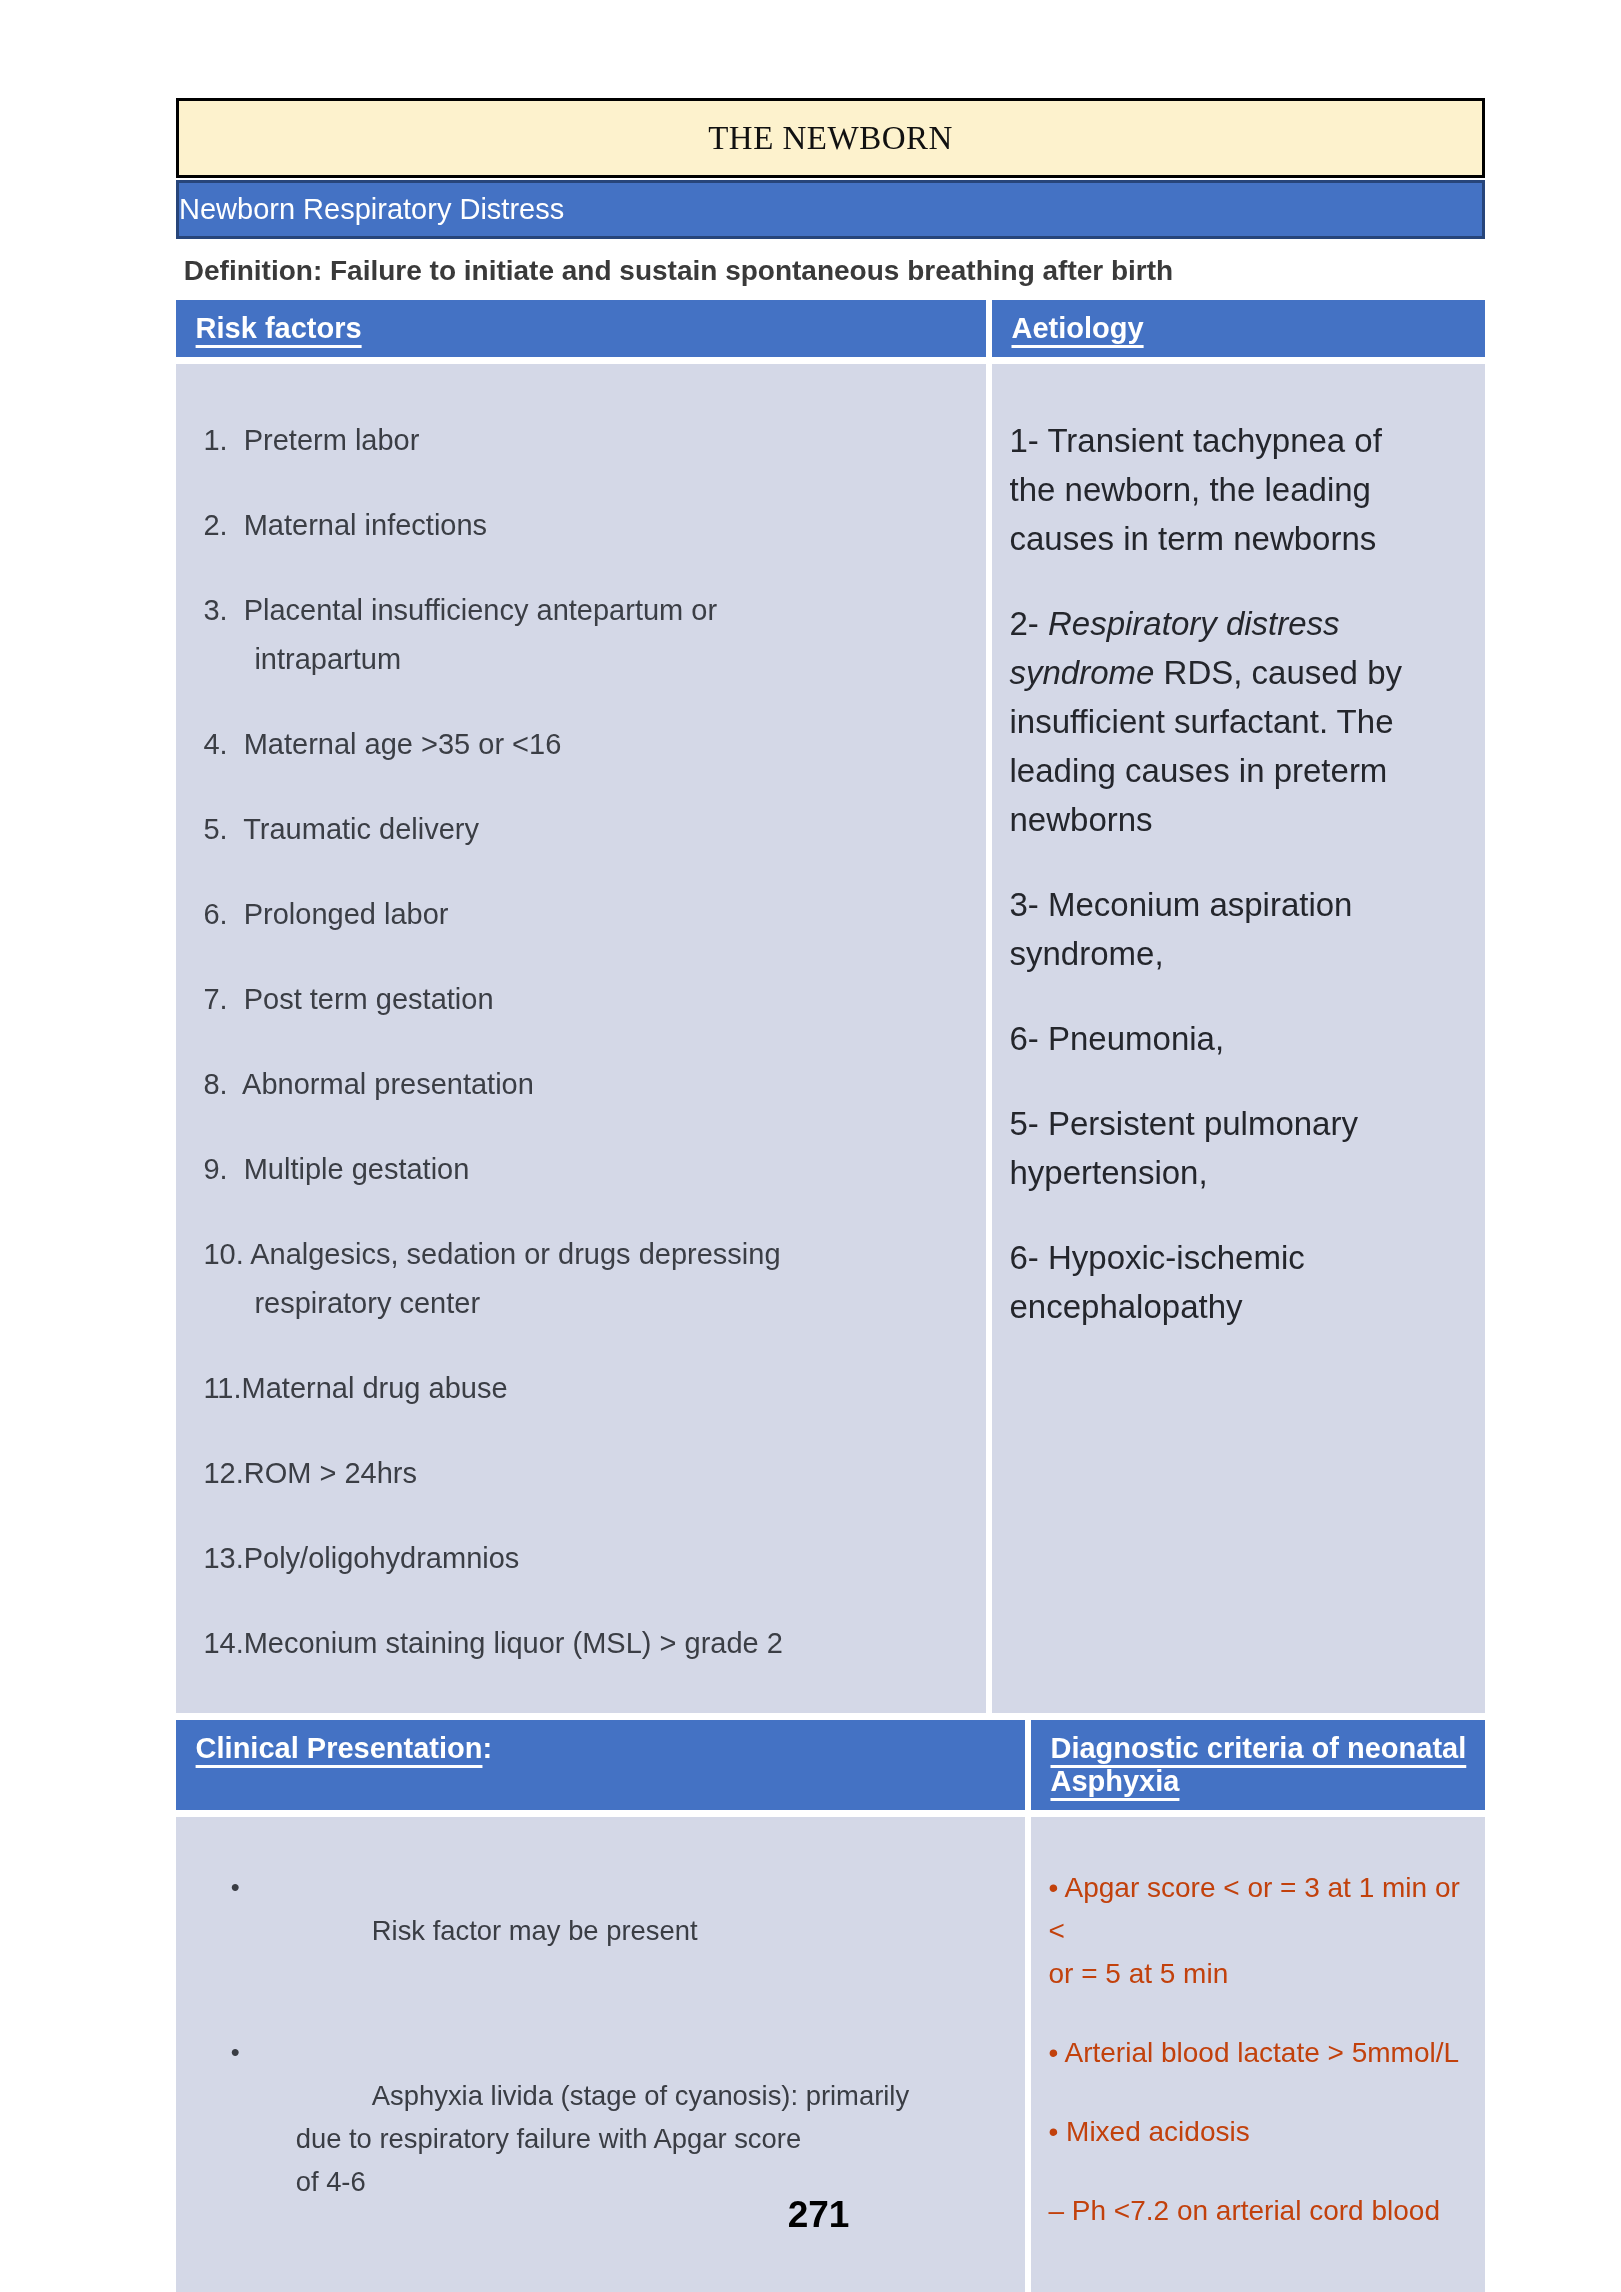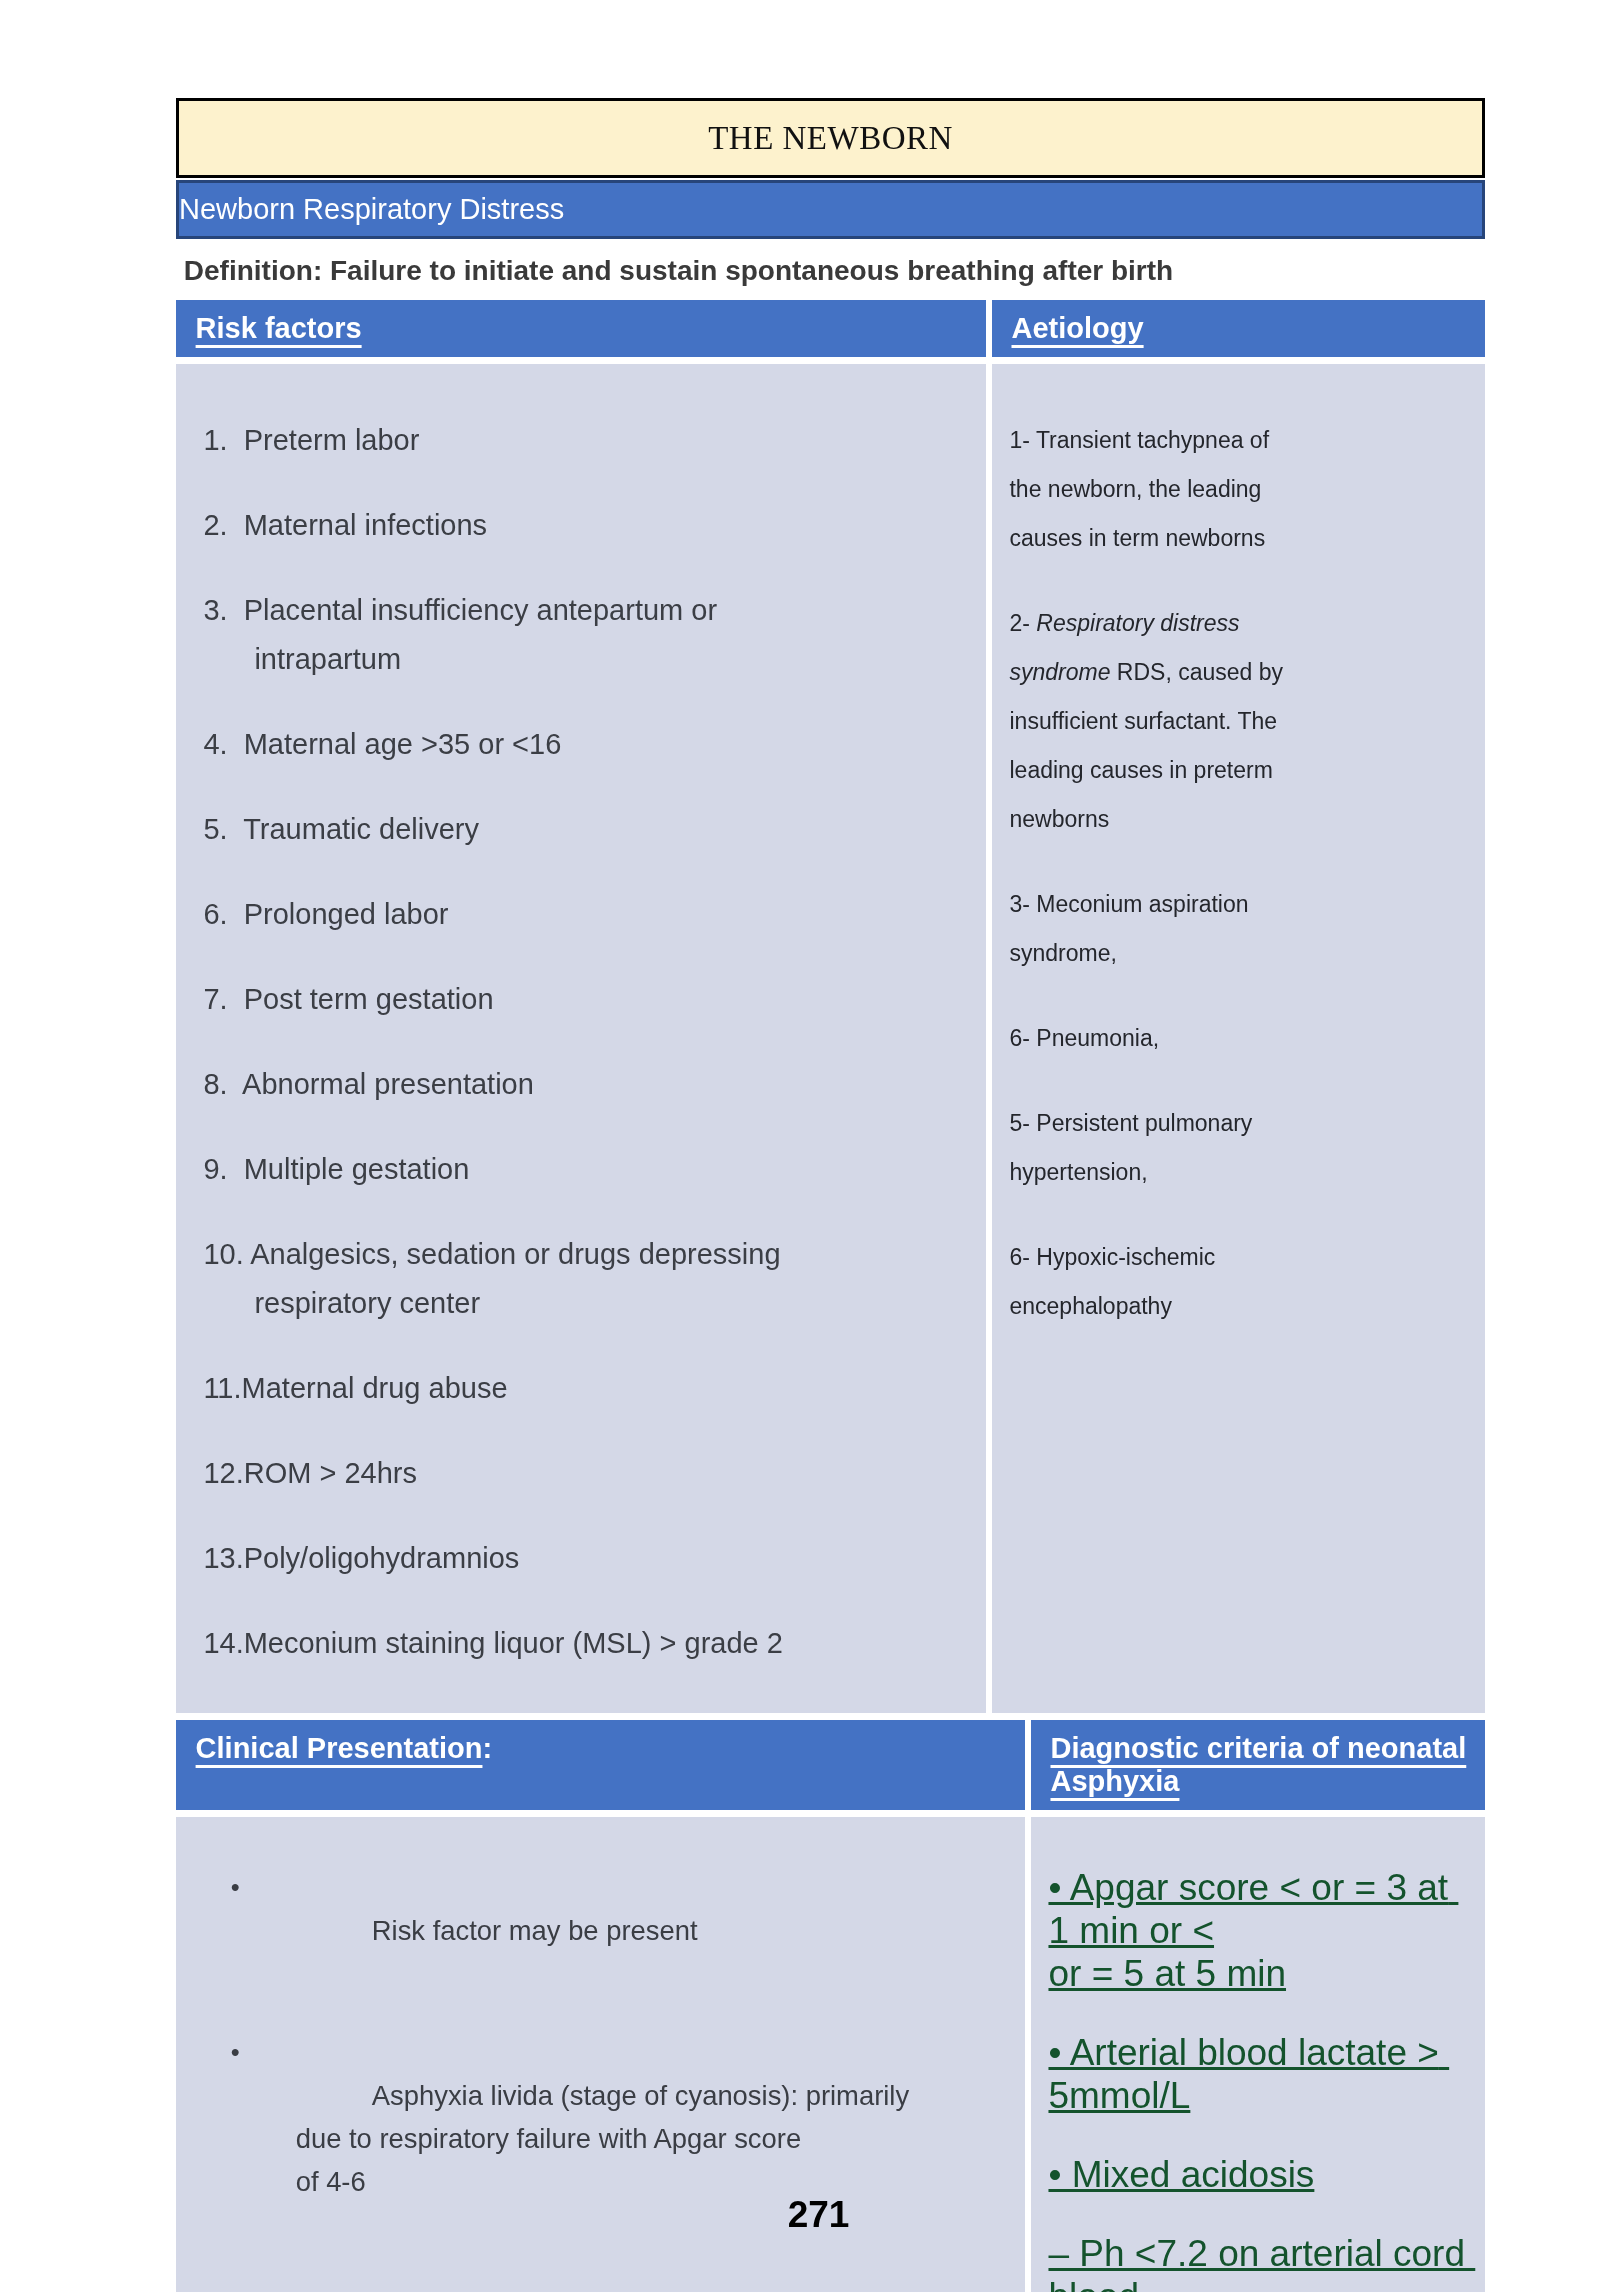--- a/index.html
+++ b/index.html
@@ -72,41 +72,40 @@
   .t2body .bcell{min-height:306px;padding:13.7px 13.7px 9.8px 13.7px;}
   
   .risk-item{
     font-size:29px;line-height:49px;
     padding-left:51px;text-indent:-51px;
     margin-left:9.8px;
     color:#3b3e45;
   }
   
   .aet{
-    font-size:23px;line-height:49px;
+    font-size:33px;line-height:49px;
     color:#24262c;
   }
   .it{font-style:italic;}
   
   .cp-item{
     position:relative;
     padding-left:106px;
     font-size:27.4px;line-height:43px;
     color:#3a3d44;
   }
   .cp-bullet{
     position:absolute;left:41px;top:0;
     font-size:25.5px;
   }
   
   .dx-item{
-    font-size:37px;line-height:43px;
-    color:#14532d;
+    font-size:28px;line-height:43px;
+    color:#c2410c;
     padding-left:3.9px;
-    text-decoration:underline;
   }
   
   .footer{
     position:absolute;
     left:16px;right:0;
     top:2194px;
     text-align:center;
     font-size:37px;
     font-weight:bold;
     color:#000000;

